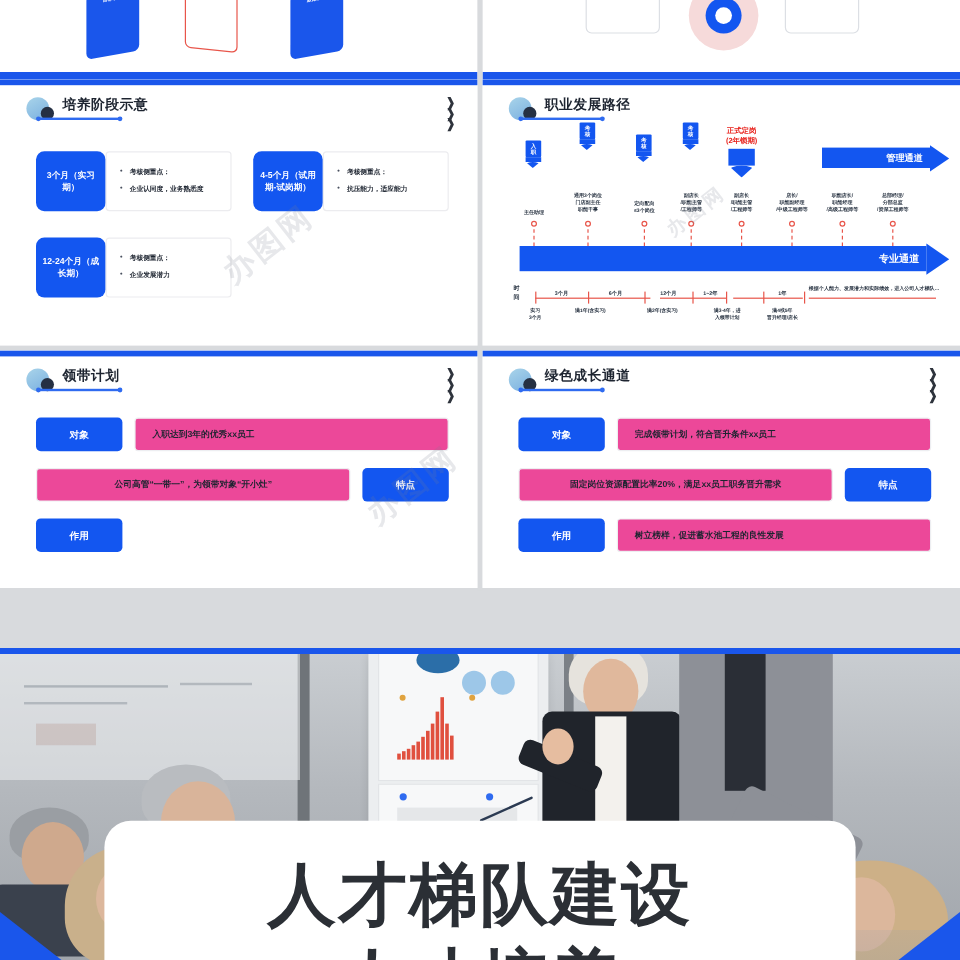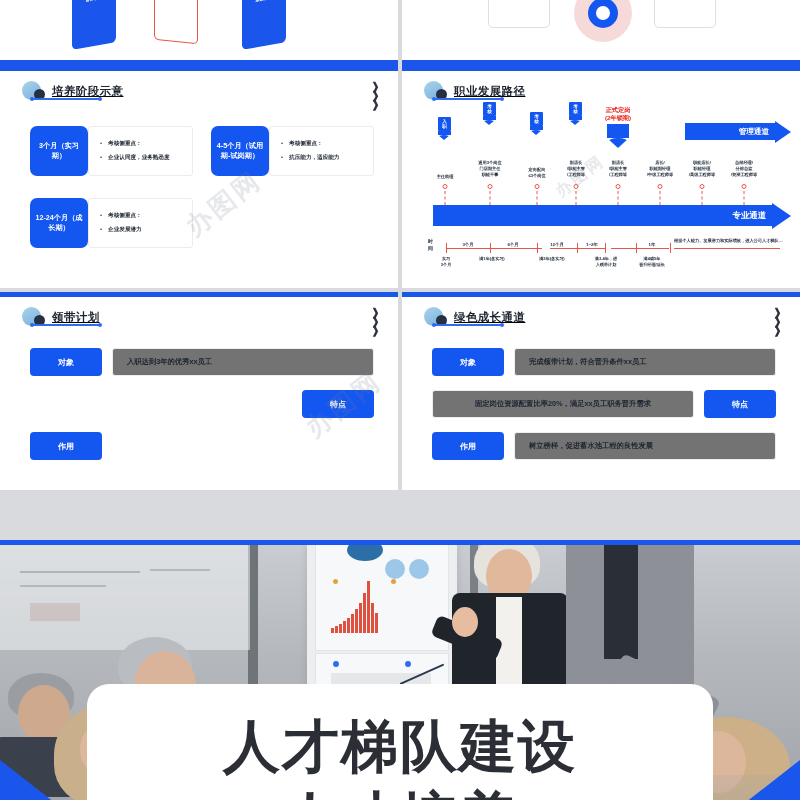--- a/index.html
+++ b/index.html
@@ -37,21 +37,21 @@
     position:absolute; border-radius:50%;
   }
 
   
   .slide-a { left:0;   top:66px;  width:398px; height:222px; }
   .slide-b { left:402px; top:66px; width:454px; height:222px; }
   .slide-c { left:0;   top:292px; width:398px; height:198px; }
   .slide-d { left:402px; top:292px; width:398px; height:198px; }
 
   
-  .title-wrap { position:absolute; left:22px; top:14px; display:flex; align-items:center;text-decoration:underline; }
+  .title-wrap { position:absolute; left:22px; top:14px; display:flex; align-items:flex-start; }
   .title-mark { position:relative; width:34px; height:22px; flex:none; }
   .title-mark .bigdot{
     position:absolute; left:0; top:1px; width:19px; height:19px; border-radius:50%;
     background:linear-gradient(150deg,#a9d4ea 0%,#8fc0e4 55%,#79aee0 100%);
   }
   .title-mark .smalldot{
     position:absolute; left:12px; top:9px; width:11px; height:11px; border-radius:50%;
     background:#253043;
   }
   .title-text{
@@ -143,21 +143,21 @@
 
   
   .plan{ position:absolute; left:30px; right:24px; top:56px; display:flex; flex-direction:column; gap:14px; }
   .plan-row{ display:flex; align-items:stretch; height:28px; }
   .plan-row.rev{ flex-direction:row-reverse; }
   .plan-key{
     width:72px; flex:none; background:#1356f0; border-radius:4px; color:#fff;
     font-size:8px; font-weight:bold; display:flex; align-items:center; justify-content:center;
   }
   .plan-val{
-    flex:1; border:1px solid #edeef1; border-radius:3px; background:#737373;
+    flex:1; border:1px solid #edeef1; border-radius:3px; background:#ec4899;
     display:flex; align-items:center; font-size:7.3px; color:#1d2430; font-weight:bold;
     padding:0 14px;
   }
   .plan-row:not(.rev) .plan-val{ margin-left:10px; }
   .plan-row.rev .plan-val{ margin-right:10px; justify-content:center; }
 
   
   .wm{
     position:absolute; color:rgba(120,130,145,.18); font-size:26px; font-weight:bold;
     transform:rotate(-38deg); letter-spacing:3px; pointer-events:none; user-select:none;
@@ -515,20 +515,21 @@
       <span class="chev">❱</span>
     </div>
 
     <div class="plan">
       <div class="plan-row">
         <div class="plan-key">对象</div>
         <div class="plan-val">入职达到3年的优秀xx员工</div>
       </div>
       <div class="plan-row rev">
         <div class="plan-key">特点</div>
+        <div class="plan-val">公司高管“一带一”，为领带对象“开小灶”</div>
       </div>
       <div class="plan-row">
         <div class="plan-key">作用</div>
       </div>
     </div>
 
     <div class="wm" style="left:300px; top:95px;">办图网</div>
   </div>
 
   <div class="slide slide-d">

